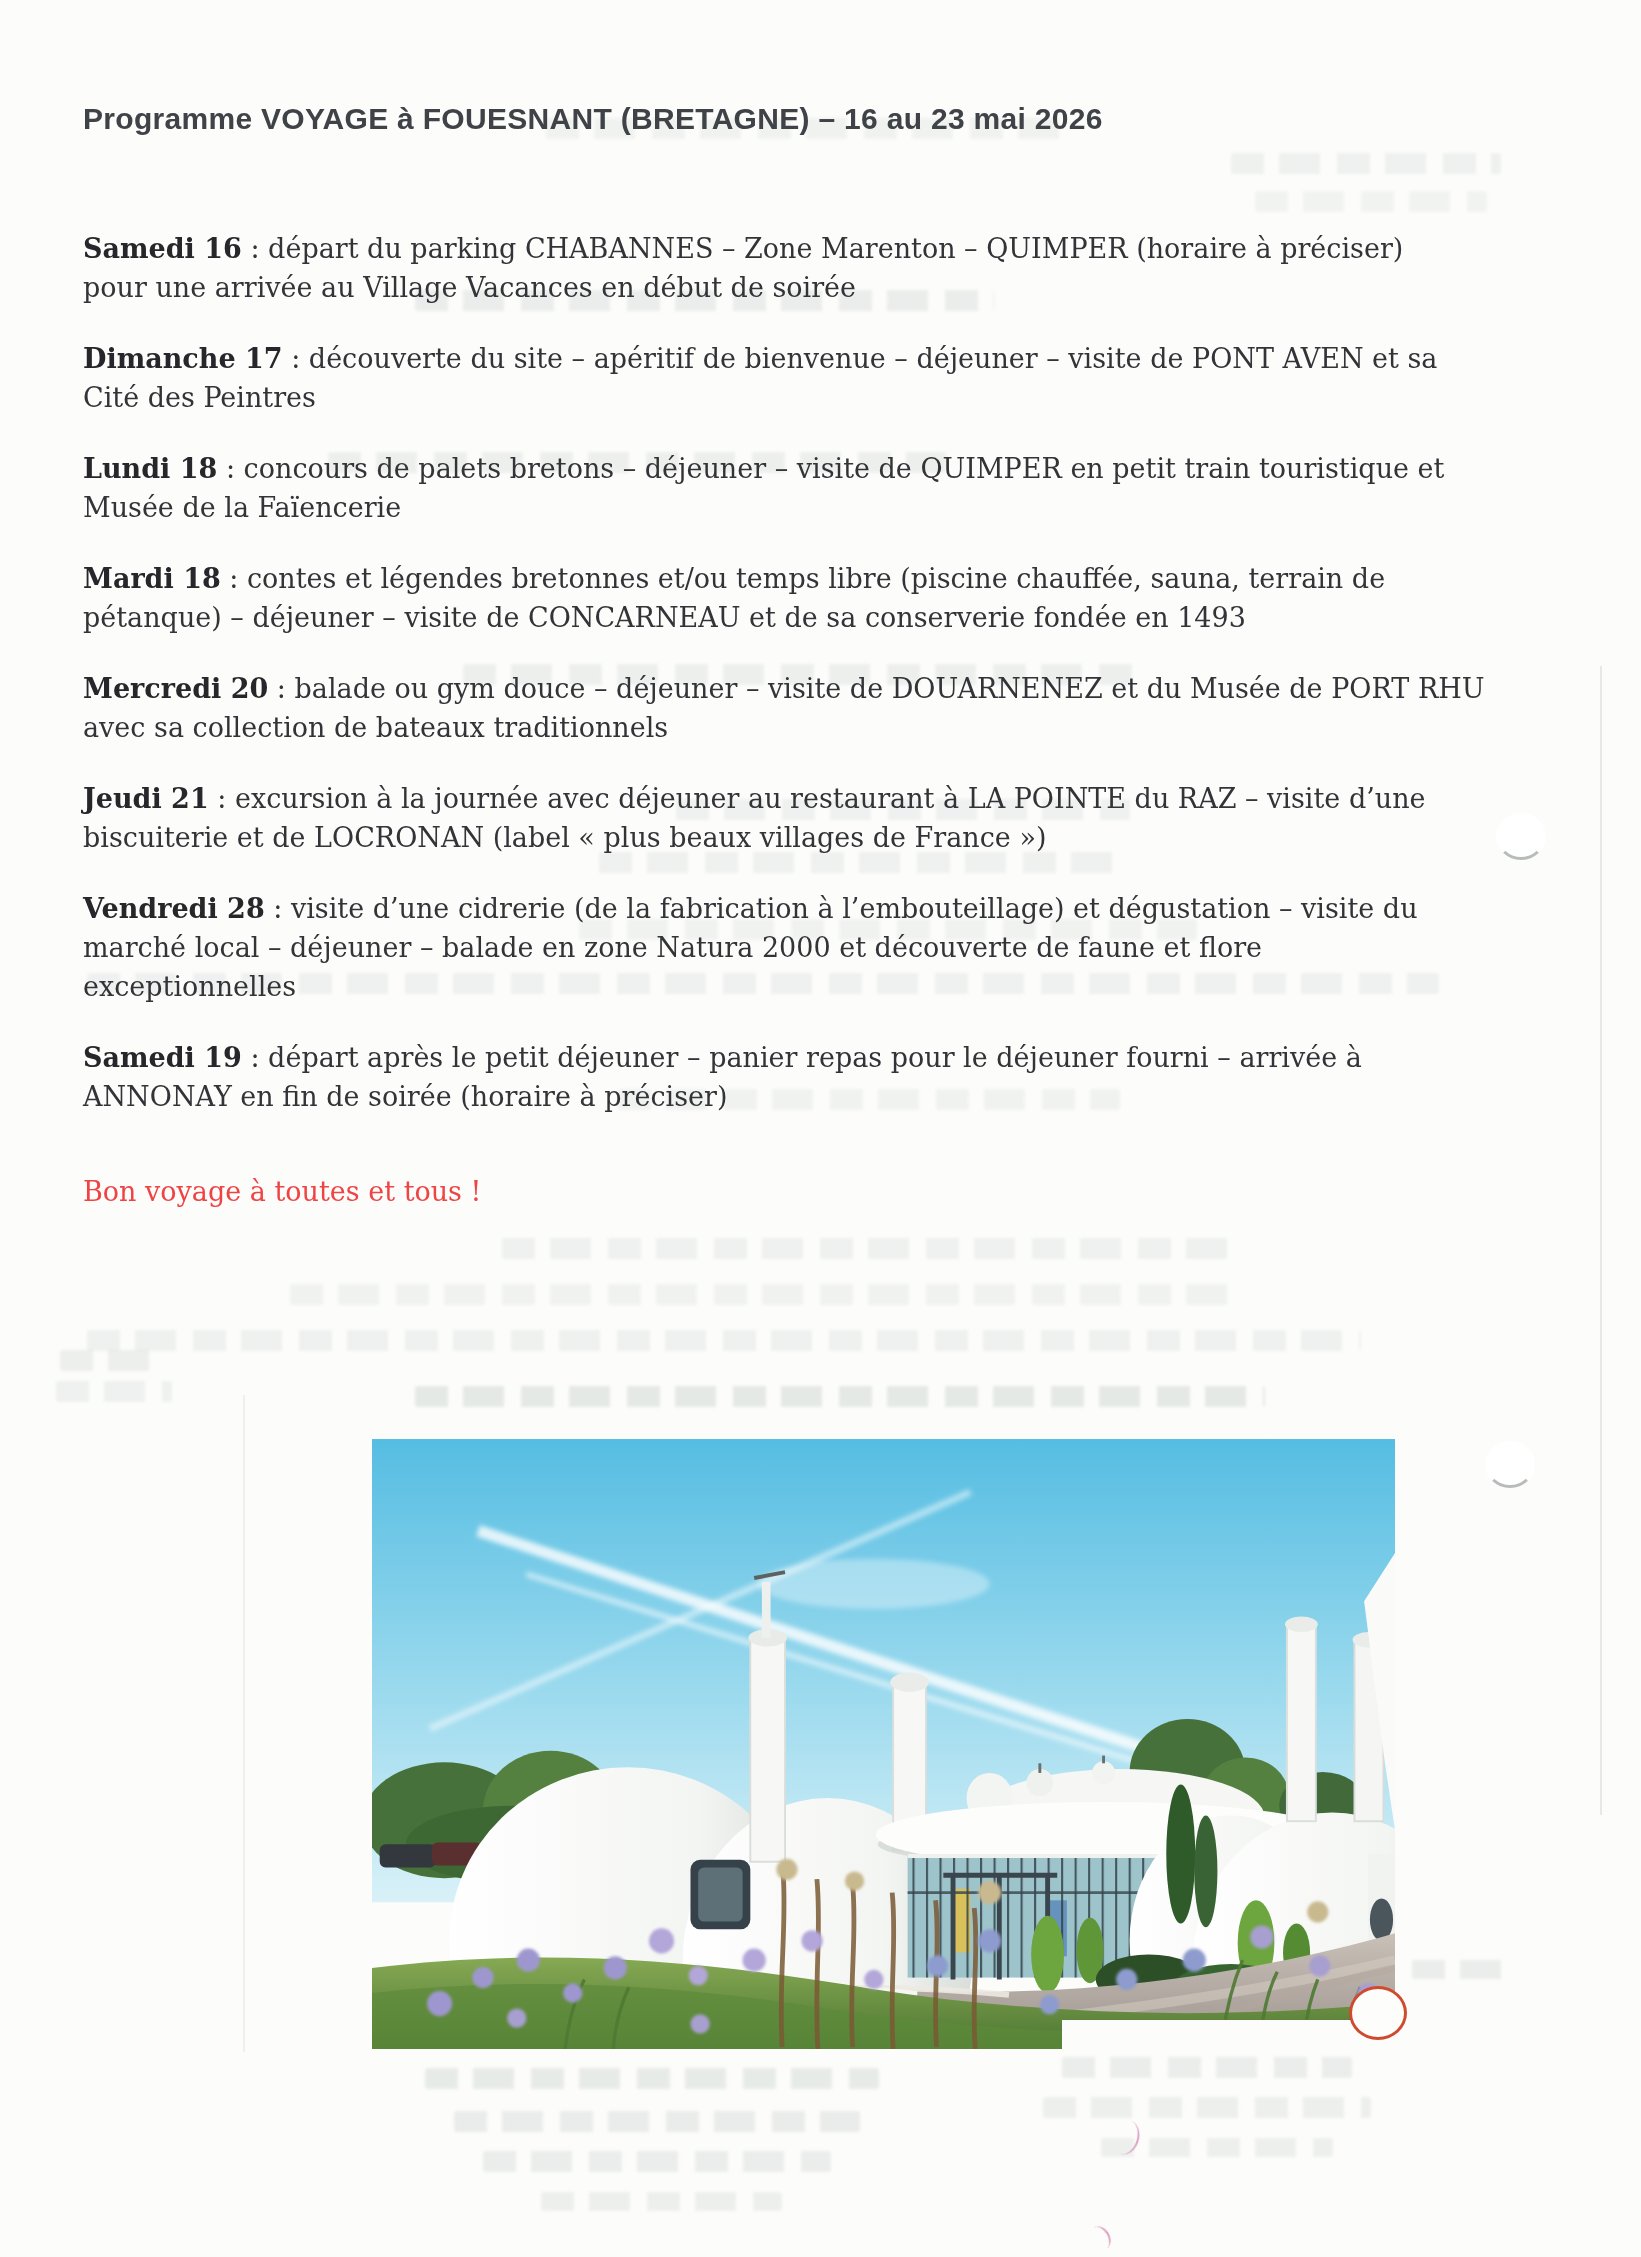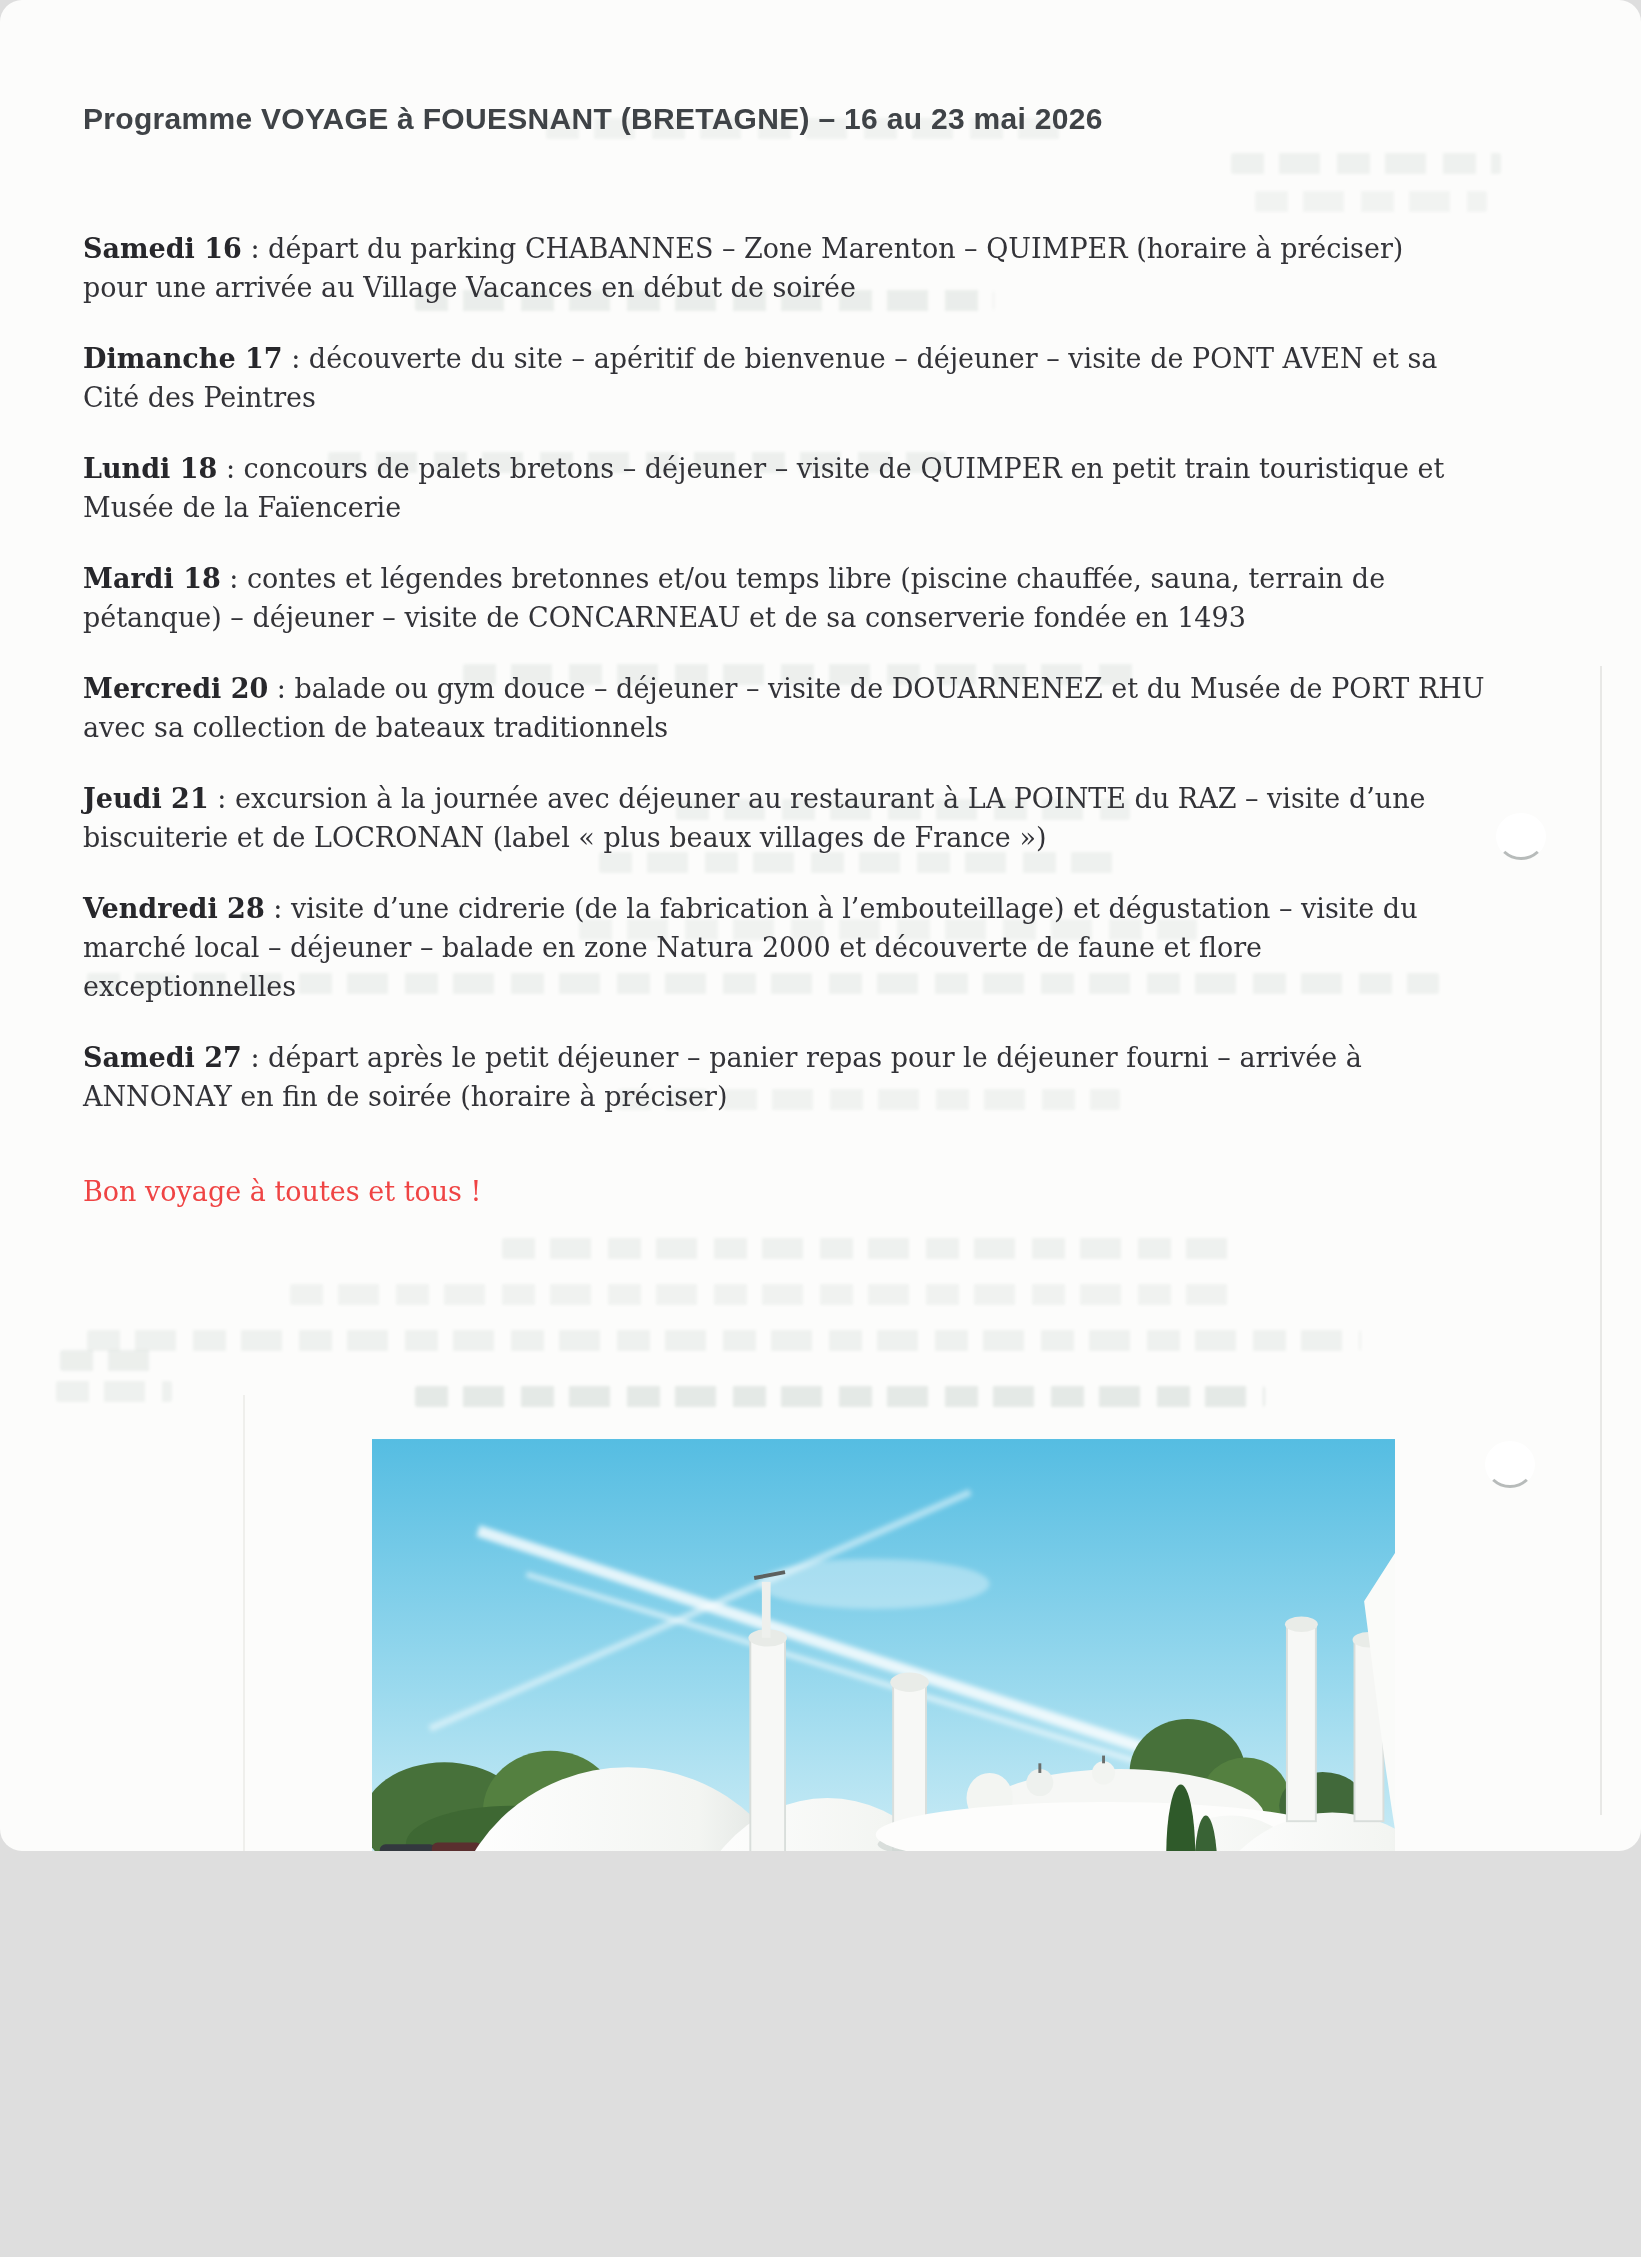--- a/index.html
+++ b/index.html
@@ -1,17 +1,17 @@
 <!DOCTYPE html>
 <html><head>
 <meta charset="utf-8">
 <style>
   html,body{margin:0;padding:0;background:#dedede;}
-  .page{position:relative;width:1641px;height:1851px;margin:0 auto;background:#fcfcfb;overflow:hidden;
-        font-family:"DejaVu Serif",serif;color:#333338;border-radius:22px;}
+  .page{position:relative;width:1641px;height:2257px;margin:0 auto;background:#fcfcfb;overflow:hidden;
+        font-family:"DejaVu Serif",serif;color:#333338;}
   .content{position:absolute;left:83px;top:102px;width:1448px;}
   .doc-title{font-family:"Liberation Sans",sans-serif;font-weight:700;font-size:30px;letter-spacing:0.3px;
              color:#3f4347;margin:0 0 93px 0;}
   p.day-para{font-size:27px;line-height:39px;margin:0 0 32px 0;}
   .day-label{font-weight:700;color:#27272b;text-align:right;}
   .day-text{white-space:pre-wrap;}
   .closing{font-size:27px;line-height:39px;margin-top:56px;color:#ef4444;}
   .photo-wrap{position:absolute;left:372px;top:1439px;width:1023px;height:610px;}
   .photo-notch{position:absolute;left:1062px;top:2020px;width:338px;height:33px;background:#fcfcfb;}
   
@@ -74,21 +74,21 @@
 Musée de la Faïencerie</span></p>
     <p class="day-para"><span class="day-label">Mardi 18</span><span class="day-text"> : contes et légendes bretonnes et/ou temps libre (piscine chauffée, sauna, terrain de
 pétanque) – déjeuner – visite de CONCARNEAU et de sa conserverie fondée en 1493</span></p>
     <p class="day-para"><span class="day-label">Mercredi 20</span><span class="day-text"> : balade ou gym douce – déjeuner – visite de DOUARNENEZ et du Musée de PORT RHU
 avec sa collection de bateaux traditionnels</span></p>
     <p class="day-para"><span class="day-label">Jeudi 21</span><span class="day-text"> : excursion à la journée avec déjeuner au restaurant à LA POINTE du RAZ – visite d’une
 biscuiterie et de LOCRONAN (label « plus beaux villages de France »)</span></p>
     <p class="day-para"><span class="day-label">Vendredi 28</span><span class="day-text"> : visite d’une cidrerie (de la fabrication à l’embouteillage) et dégustation – visite du
 marché local – déjeuner – balade en zone Natura 2000 et découverte de faune et flore
 exceptionnelles</span></p>
-    <p class="day-para"><span class="day-label">Samedi 27</span><span class="day-text"> : départ après le petit déjeuner – panier repas pour le déjeuner fourni – arrivée à
+    <p class="day-para"><span class="day-label">Samedi 19</span><span class="day-text"> : départ après le petit déjeuner – panier repas pour le déjeuner fourni – arrivée à
 ANNONAY en fin de soirée (horaire à préciser)</span></p>
 
     <p class="closing">Bon voyage à toutes et tous !</p>
   </div>
 
   <div class="photo-wrap">
     <svg width="1023" height="610" viewBox="0 0 1060 632" xmlns="http://www.w3.org/2000/svg">
       <defs>
         <linearGradient id="sky" x1="0" y1="0" x2="0" y2="1">
           <stop offset="0" stop-color="#55bde2"></stop>

